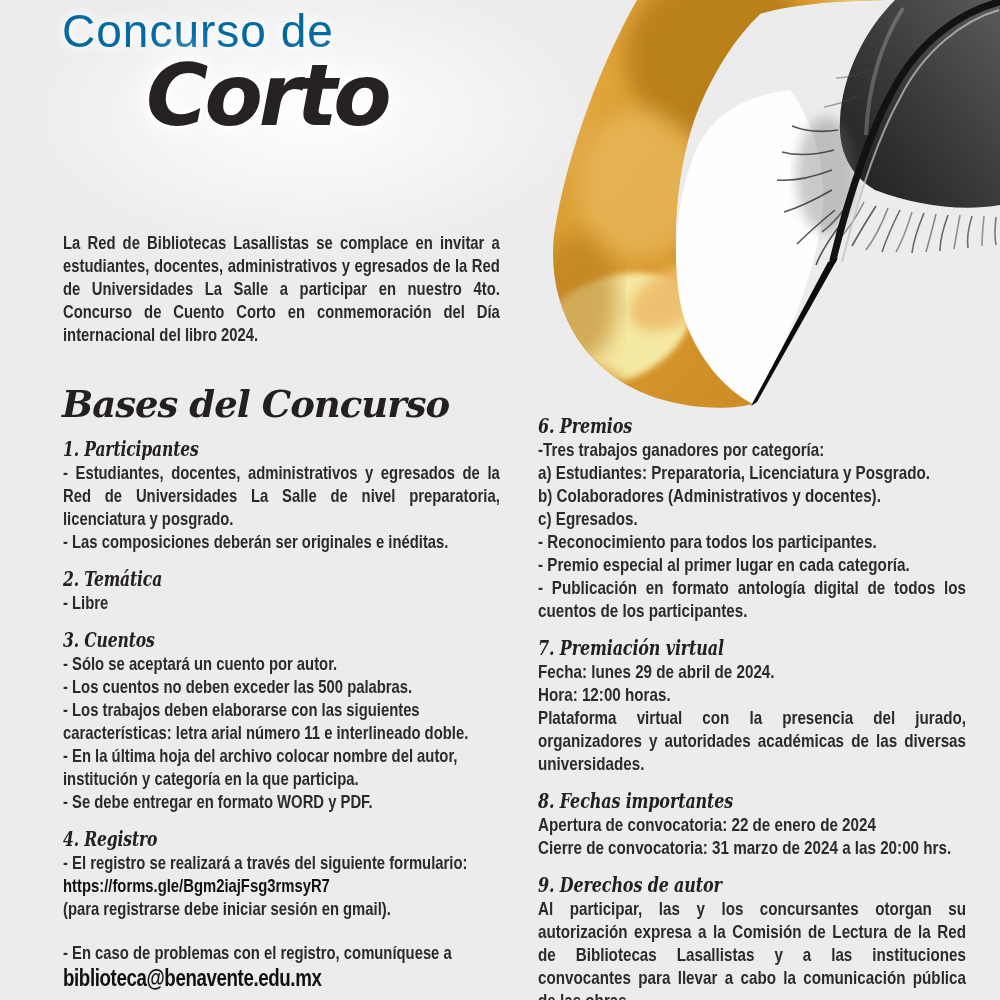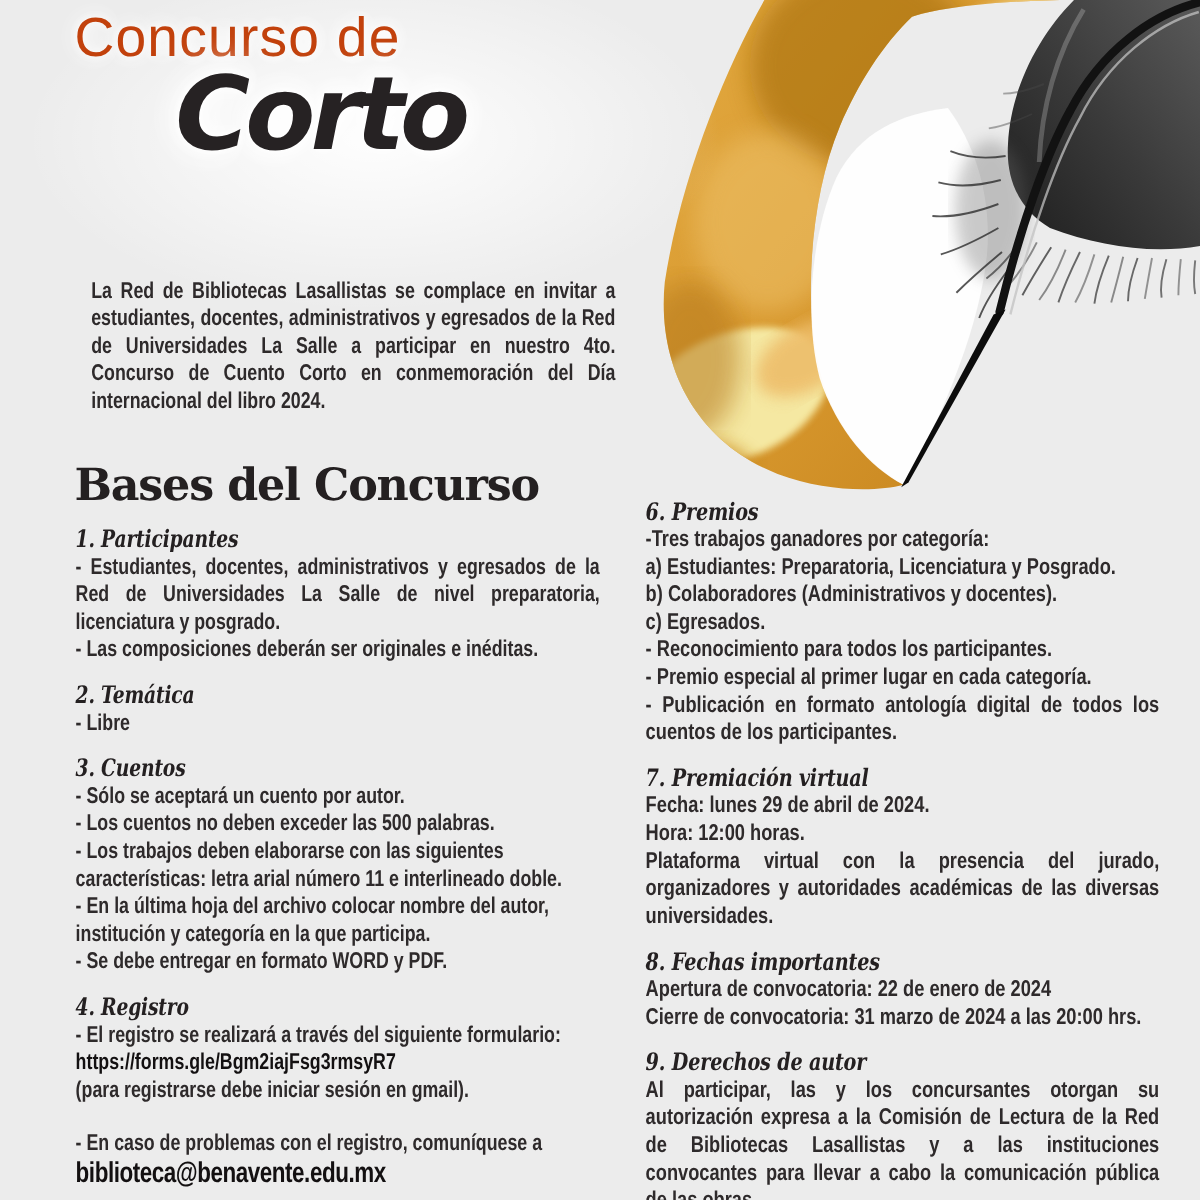--- a/index.html
+++ b/index.html
@@ -13,39 +13,39 @@
   .art{position:absolute;left:520px;top:0;width:480px;height:430px;z-index:1;}
   
   .title-glow{
     position:absolute;left:20px;top:-30px;width:580px;height:290px;z-index:2;
     background:radial-gradient(closest-side, rgba(255,255,255,.95), rgba(255,255,255,0));
     pointer-events:none;
   }
   .title-block{position:absolute;left:62px;top:6px;z-index:3;}
   .title-kicker{
     font-family:"Liberation Sans", sans-serif;font-weight:300;
-    font-size:46px;line-height:50px;letter-spacing:1px;color:#c2410c;
+    font-size:46px;line-height:50px;letter-spacing:1px;color:#0369a1;
     text-shadow:0 0 8px #fff,0 0 16px #fff,0 0 26px #fff;
   }
   .title-big{
     font-family:"DejaVu Sans", sans-serif;font-style:italic;font-weight:800;
     font-size:85px;line-height:80px;letter-spacing:-4px;color:#262223;
     text-shadow:0 0 8px #fff,0 0 16px #fff,0 0 28px #fff,0 0 36px #fff;
   }
   .title-big.indent{margin-left:84px;}
   
   .col{position:absolute;z-index:3;}
   .squeeze{transform:scaleX(0.78);transform-origin:0 0;}
   .squeeze-r{transform:scaleX(0.80);transform-origin:0 0;}
-  #intro-wrap{left:76px;top:231px;width:437px;}
+  #intro-wrap{left:63px;top:231px;width:437px;}
   #intro{width:560px;font-size:19px;line-height:23px;font-weight:700;
          text-align:justify;color:#2e2a2b;}
   #bases-heading{
     position:absolute;left:62px;top:383px;z-index:3;
-    font-family:"DejaVu Serif", serif;font-weight:700;
+    font-family:"DejaVu Serif", serif;font-style:italic;font-weight:700;
     font-size:37px;line-height:42px;letter-spacing:-1px;color:#242021;
   }
   #left-col{left:63px;top:438px;width:437px;}
   #left-col .inner{width:560px;}
   #right-col{left:538px;top:415px;width:428px;}
   #right-col .inner{width:535px;}
   .section{margin:0 0 15px 0;}
   .section h3{
     margin:0;font-family:"DejaVu Serif", serif;font-style:italic;font-weight:700;
     font-size:20px;line-height:23px;color:#242021;letter-spacing:-0.2px;

